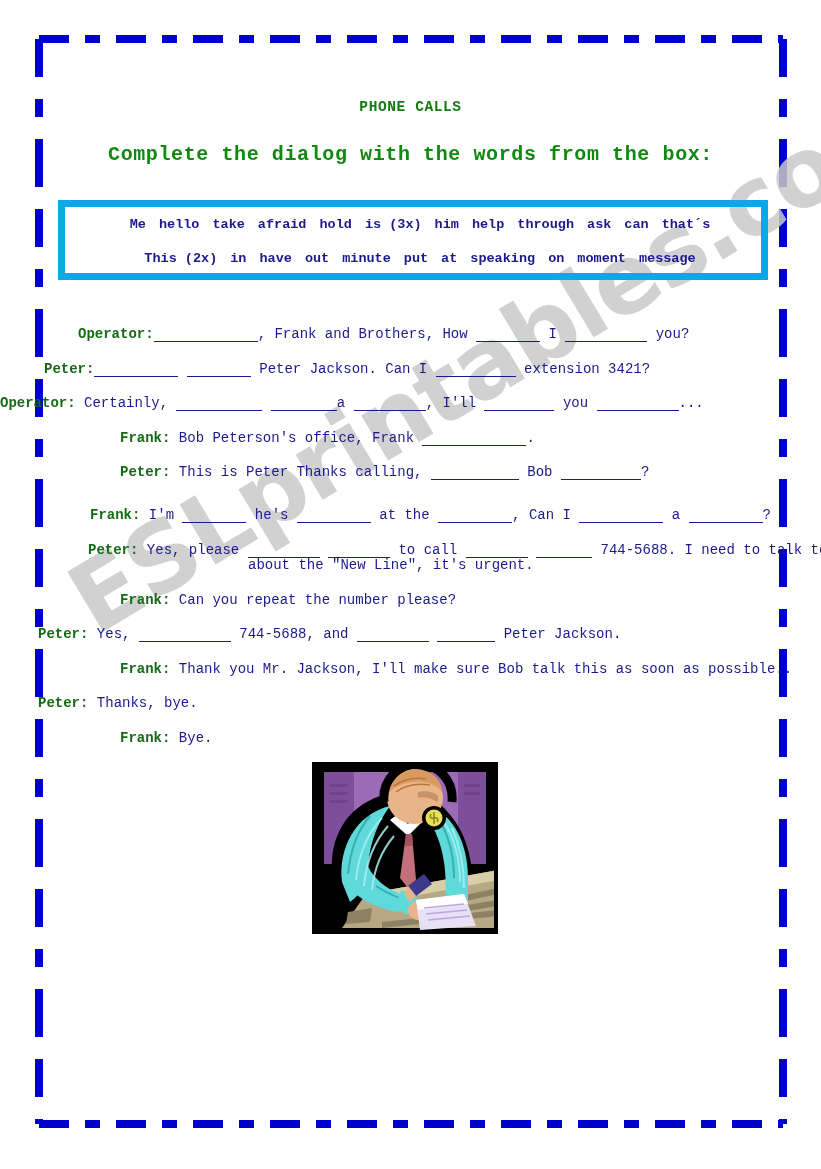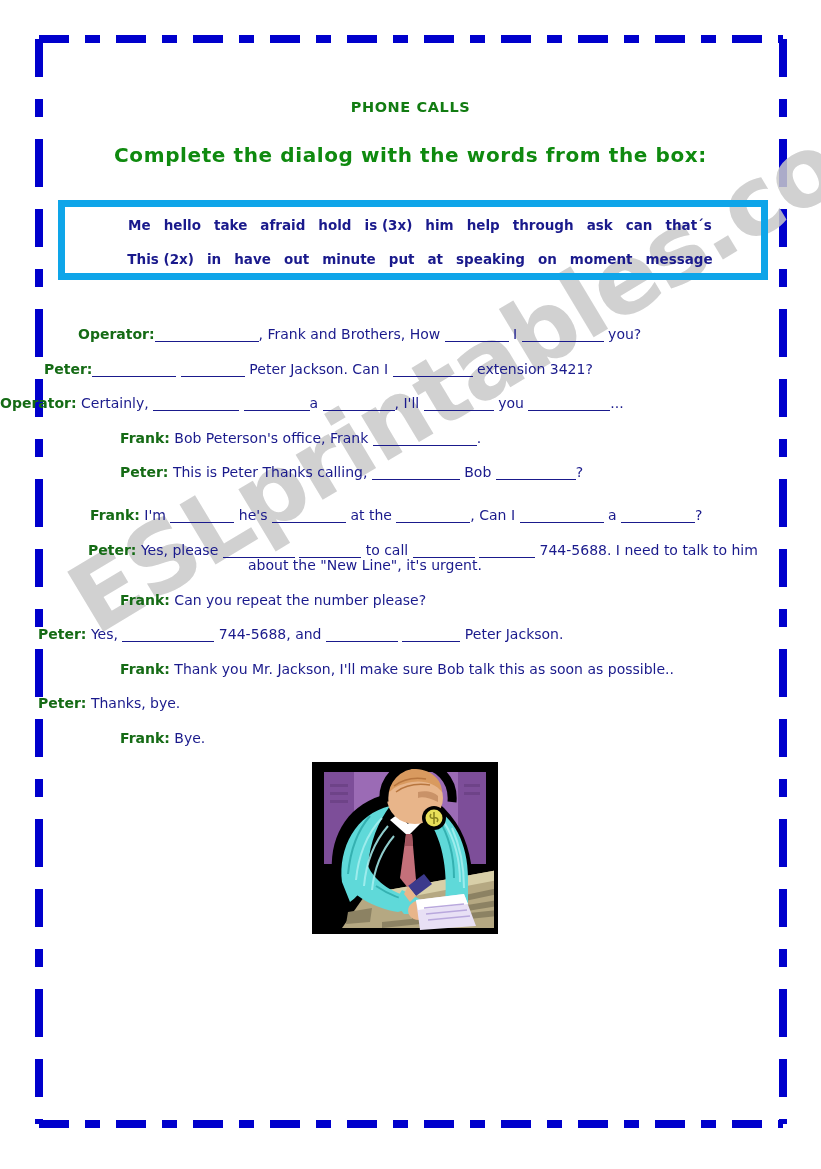--- a/index.html
+++ b/index.html
@@ -45,20 +45,21 @@
     user-select: none;
   }
 
   
   #content {
     position: absolute;
     left: 0;
     top: 0;
     width: 821px;
     height: 1031px;
+    font-family: Liberation Mono, monospace;
   }
 
   .title {
     position: absolute;
     left: 0;
     top: 99px;
     width: 821px;
     text-align: center;
     color: #127c12;
     font-size: 14.5px;

